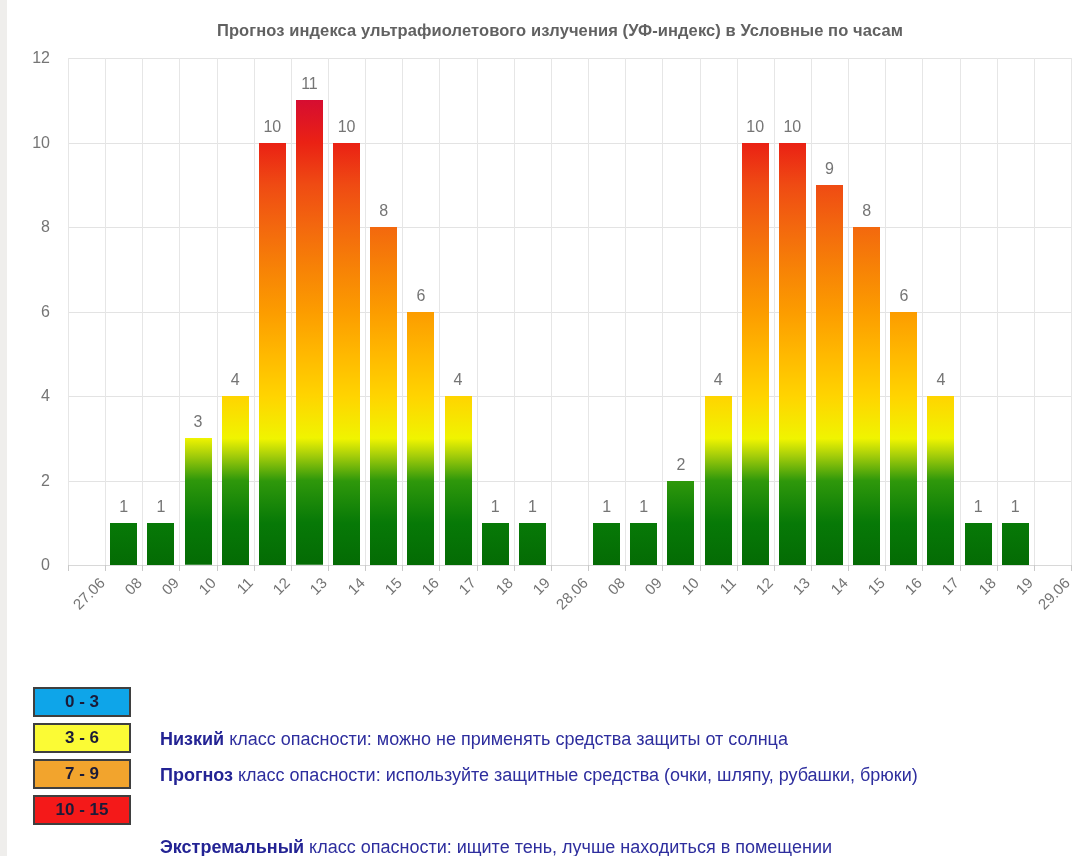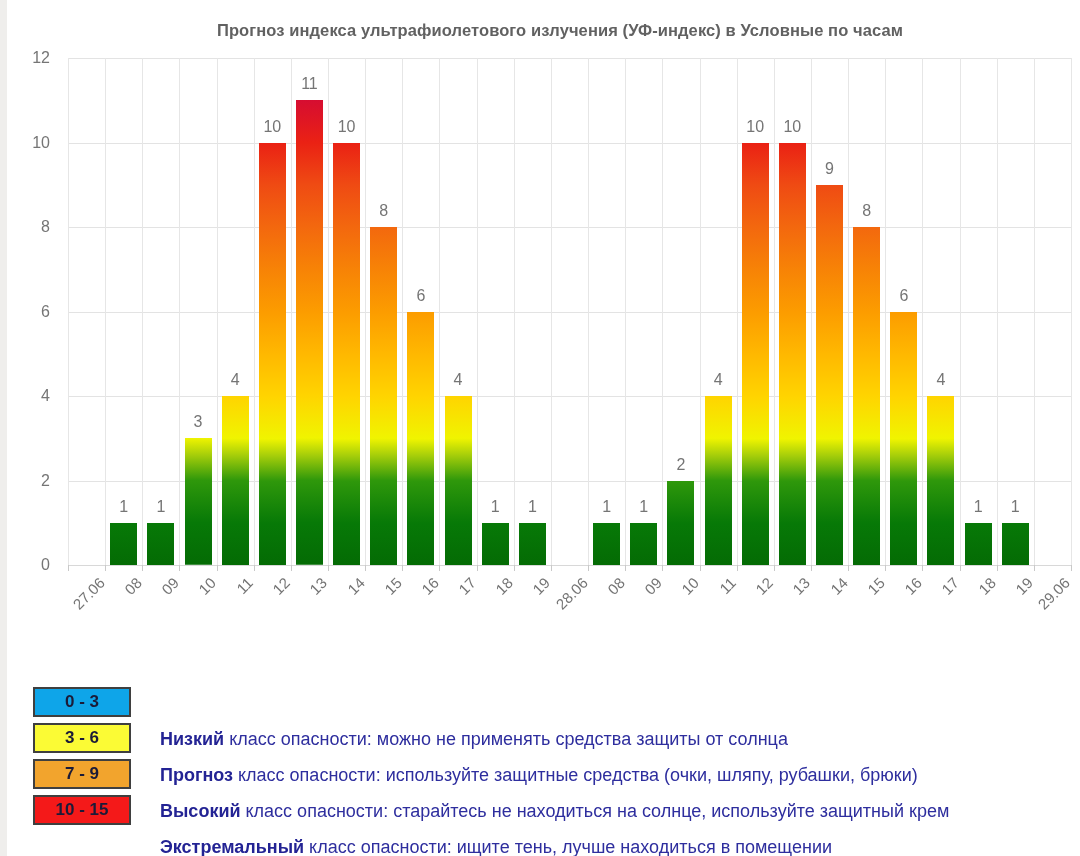--- a/index.html
+++ b/index.html
@@ -217,19 +217,18 @@
 <div class="legend-row" style="top: 47px; width: 1080px;">
       <div class="swatch" style="background: #0ea5e9;">0 - 3</div>
       <div class="legend-text"><b>Низкий</b> класс опасности: можно не применять средства защиты от солнца</div>
     </div>
     <div class="legend-row" style="top: 83px; width: 1080px;">
       <div class="swatch" style="background: rgb(251, 251, 53);">3 - 6</div>
       <div class="legend-text"><b>Прогноз</b> класс опасности: используйте защитные средства (очки, шляпу, рубашки, брюки)</div>
     </div>
     <div class="legend-row" style="top: 119px; width: 1080px;">
       <div class="swatch" style="background: rgb(242, 164, 45);">7 - 9</div>
-      <div class="legend-text"><b>Высокий</b> класс опасности: старайтесь не находиться на солнце, используйте защитный крем</div>
     </div>
     <div class="legend-row" style="top: 155px; width: 1080px;">
       <div class="swatch" style="background: rgb(244, 25, 25);">10 - 15</div>
       <div class="legend-text"><b>Экстремальный</b> класс опасности: ищите тень, лучше находиться в помещении</div>
     </div>
   </div>
 
 </body></html>

